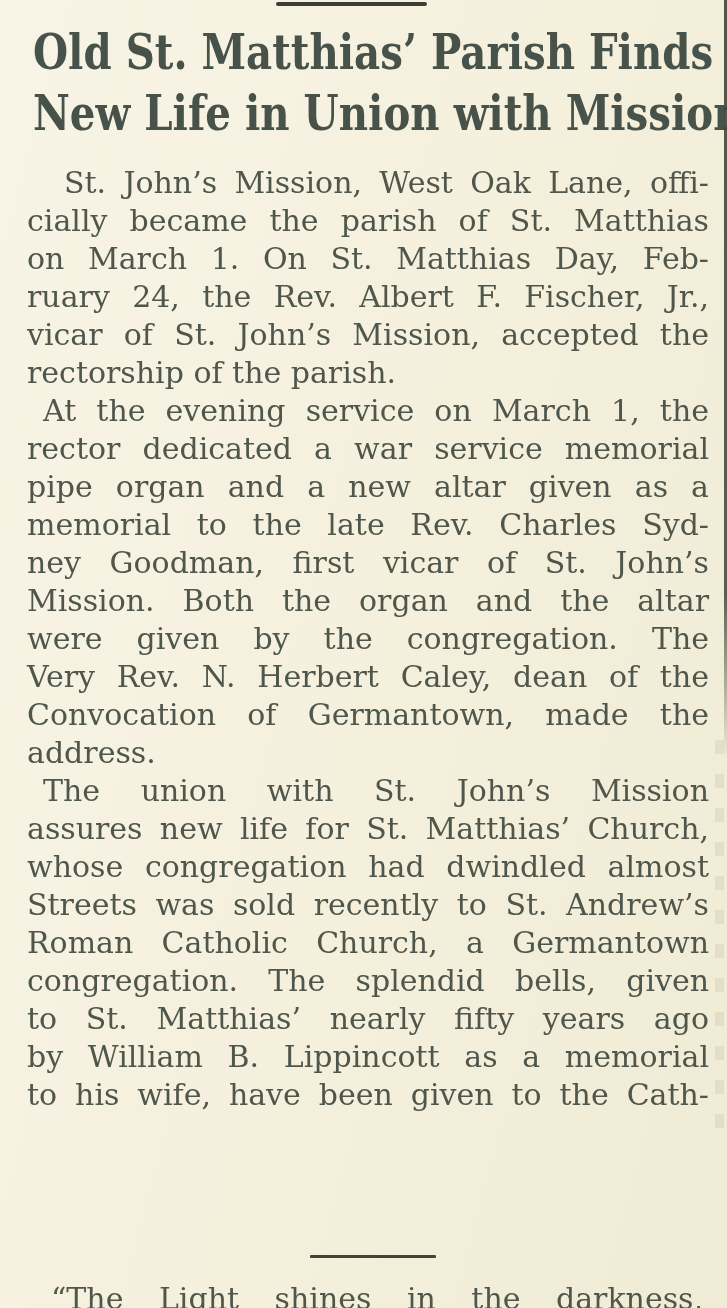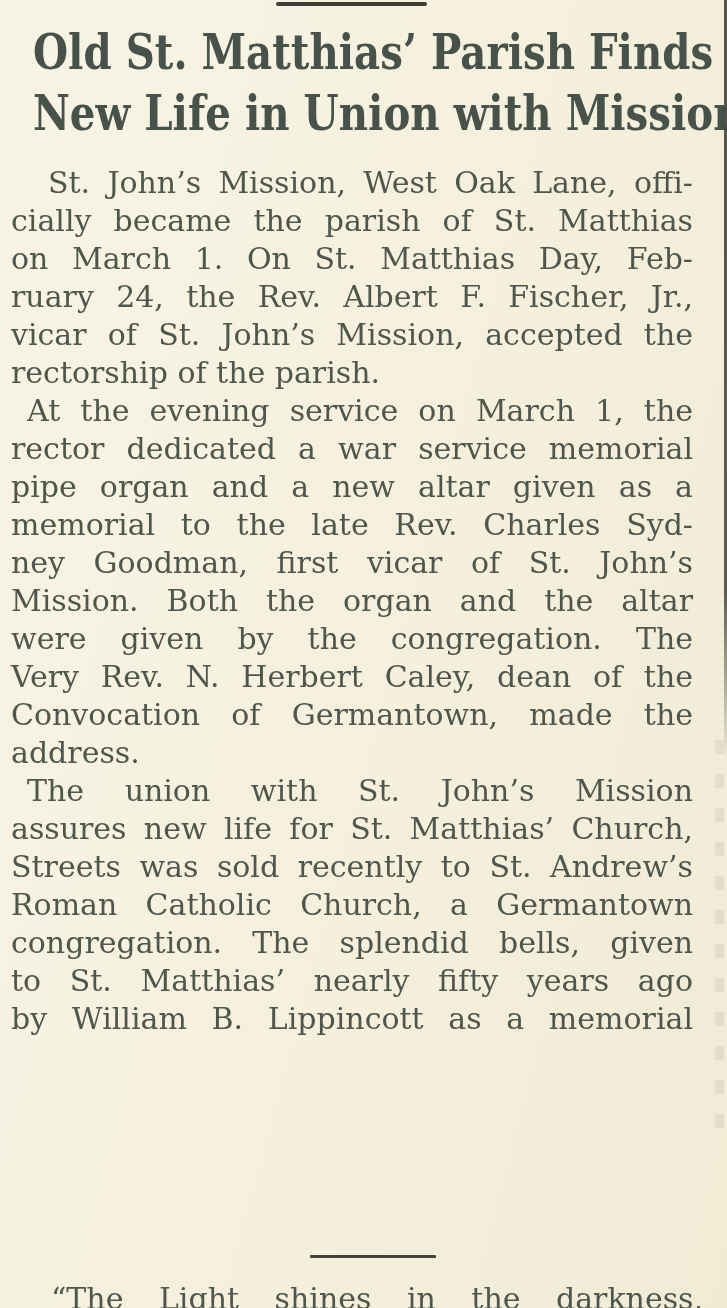--- a/index.html
+++ b/index.html
@@ -15,21 +15,21 @@
     background:#3c3e35;border-radius:2px;
   }
   .headline{
     position:absolute;left:33px;top:22px;margin:0;
     font-size:48px;font-weight:bold;line-height:61px;
     color:#47524b;letter-spacing:0px;white-space:nowrap;
     transform:scaleX(0.84);transform-origin:0 0;
   }
   .headline .hl-line{display:block;}
   .body-col{
-    position:absolute;left:11px;top:164px;width:682px;
+    position:absolute;left:27px;top:164px;width:682px;
     color:#4f574d;font-size:30px;
   }
   .line{
     height:38px;line-height:38px;white-space:nowrap;
     text-align:justify;text-align-last:justify;
     text-justify:inter-word;white-space:normal;
     overflow:visible;
   }
   .line.para-end{text-align-last:left;}
   .line.indent{padding-left:16px;}
@@ -82,25 +82,27 @@
       <div class="line">pipe organ and a new altar given as a</div>
       <div class="line">memorial to the late Rev. Charles Syd-</div>
       <div class="line">ney Goodman, first vicar of St. John’s</div>
       <div class="line">Mission.  Both the organ and the altar</div>
       <div class="line">were given by the congregation.  The</div>
       <div class="line">Very Rev. N. Herbert Caley, dean of the</div>
       <div class="line">Convocation of Germantown, made the</div>
       <div class="line para-end">address.</div>
       <div class="line indent">The union with St. John’s Mission</div>
       <div class="line">assures new life for St. Matthias’ Church,</div>
+      <div class="line">whose congregation had dwindled almost</div>
       <div class="line">Streets was sold recently to St. Andrew’s</div>
       <div class="line">Roman Catholic Church, a Germantown</div>
       <div class="line">congregation.  The splendid bells, given</div>
       <div class="line">to St. Matthias’ nearly fifty years ago</div>
       <div class="line">by William B. Lippincott as a memorial</div>
+      <div class="line">to his wife, have been given to the Cath-</div>
     </div>
 
   <div class="mid-rule"></div>
 
   <div class="fragment-line">“The Light shines in the darkness,</div>
 
   <div class="right-edge-line"></div>
   <div class="bleed-marks"></div>
 
 </div>

